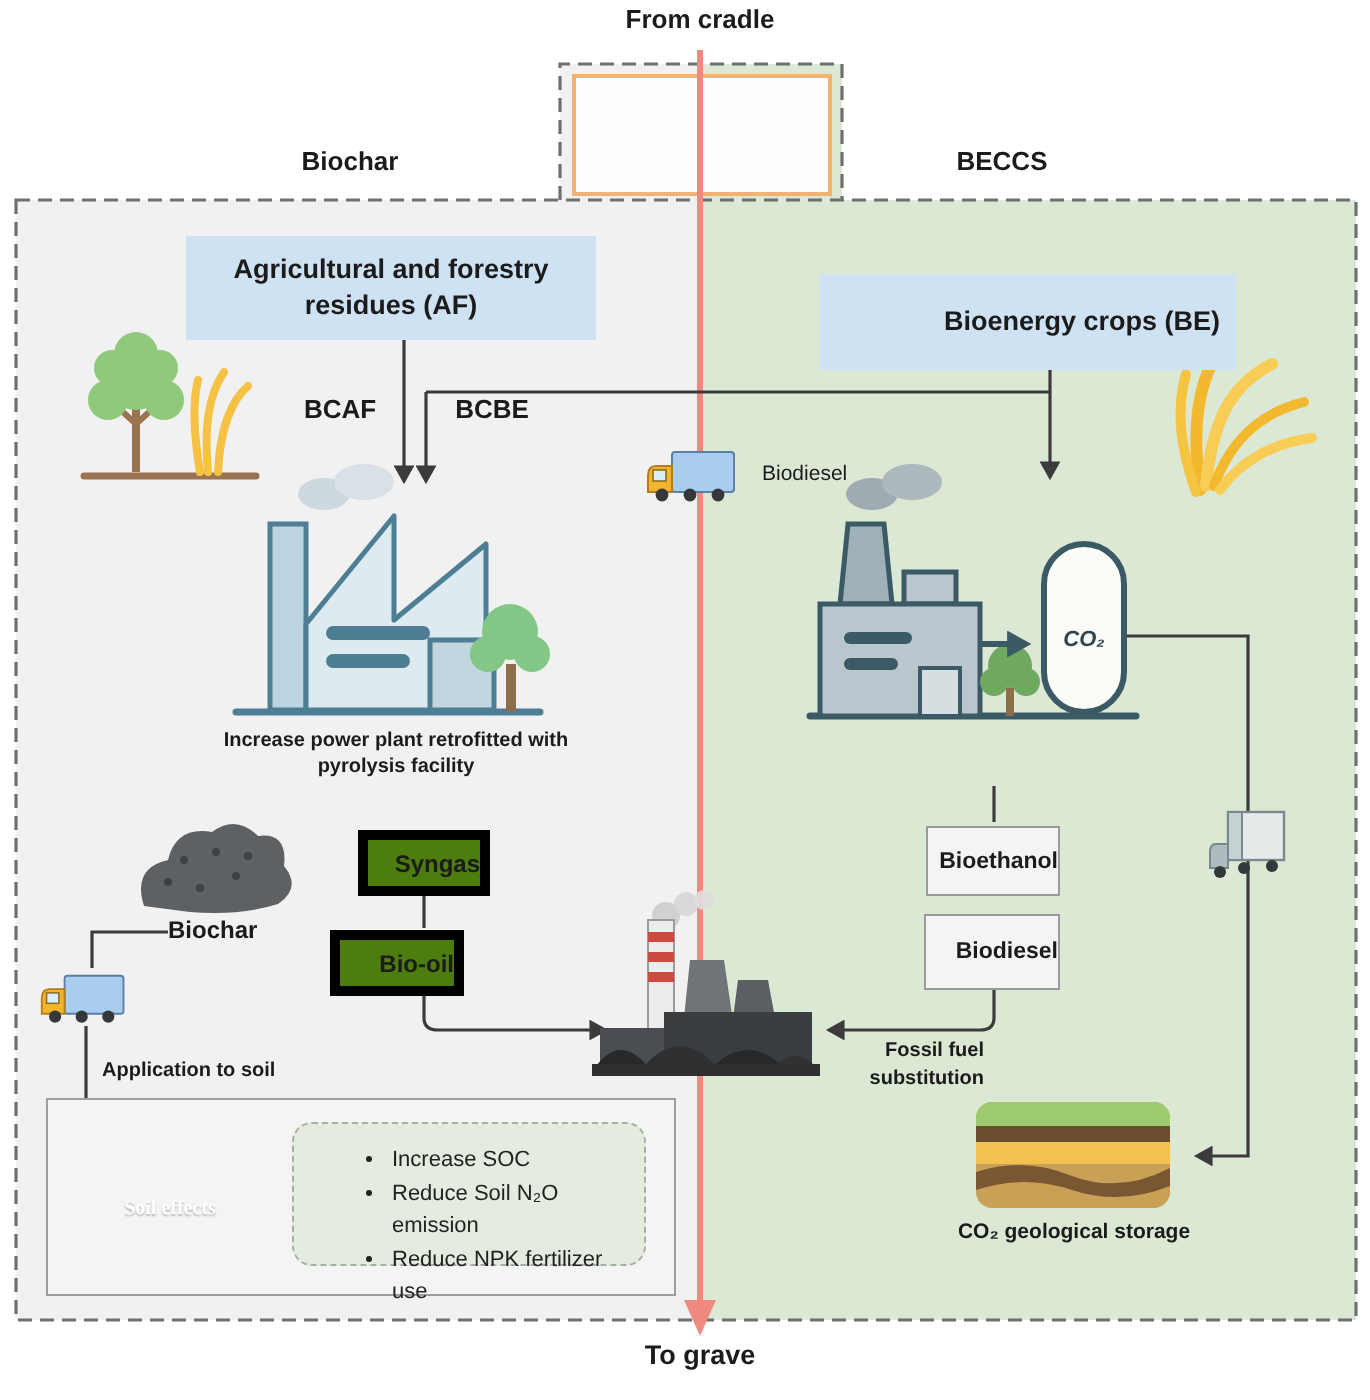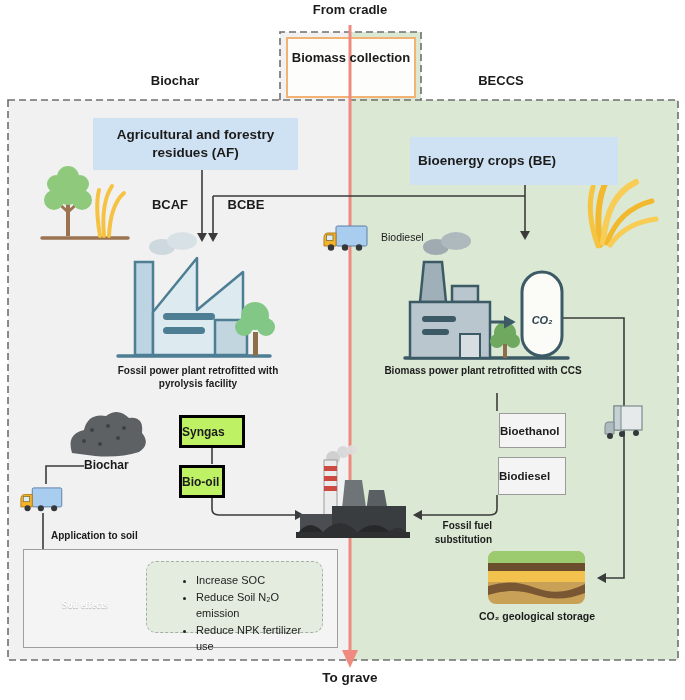--- a/index.html
+++ b/index.html
@@ -3,25 +3,25 @@
 <meta charset="utf-8">
 <style>
   html,body{margin:0;padding:0;background:#ffffff;}
   #stage{position:relative;width:685px;height:700px;background:#ffffff;overflow:hidden;
          font-family:"Liberation Sans","DejaVu Sans",sans-serif;color:#1b1b1b;}
   .panel{position:absolute;z-index:1;}
   .overlay{position:absolute;left:0;top:0;z-index:2;}
   .label{position:absolute;z-index:3;line-height:1.25;}
   .b{font-weight:bold;}
   .ctr{text-align:center;}
-  .box{position:absolute;z-index:3;display:flex;align-items:center;justify-content:flex-start;
+  .box{position:absolute;z-index:3;display:flex;align-items:center;justify-content:flex-end;
        text-align:center;box-sizing:border-box;}
   .bluebox{background:#cfe2f3;font-weight:bold;font-size:13.5px;line-height:1.3;}
-  .greenbox{background:#bef264;border:3px solid #000000;font-weight:bold;font-size:12px;}
-  .graybox{background:#f4f4f4;border:1px solid #9a9a9a;font-weight:bold;font-size:11.5px;margin-left:36px;}
+  .greenbox{background:#4d7c0f;border:5px solid #000000;font-weight:bold;font-size:12px;}
+  .graybox{background:#f4f4f4;border:1px solid #9a9a9a;font-weight:bold;font-size:11.5px;}
   .soilbox{position:absolute;z-index:2;background:#f4f4f5;border:1px solid #9e9e9e;box-sizing:border-box;}
   .bulletbox{position:absolute;z-index:3;background:#e3ecdf;border:1.5px dashed #a3b0a4;border-radius:10px;
              box-sizing:border-box;padding:10px 8px 6px 6px;}
   .bulletbox ul{margin:0;padding:0 0 0 22px;list-style:disc;}
   .bulletbox li{font-size:11px;line-height:1.5;color:#222;}
   .collection-text{font-size:13px;font-weight:bold;line-height:1.35;}
   .caption{font-size:10px;font-weight:bold;line-height:1.3;}
   .small-b{font-size:10px;font-weight:bold;}
   .co2tank{font-size:11px;font-weight:bold;font-style:italic;color:#2f4550;}
   .white-label{color:#ffffff;font-weight:bold;font-size:10px;text-shadow:0 1px 1px rgba(0,0,0,.25);font-family:Liberation Serif, serif;}
@@ -214,46 +214,44 @@
       <rect x="488" y="551" width="97" height="12" fill="#9ccb6f"></rect>
       <rect x="488" y="563" width="97" height="8" fill="#6b4e2e"></rect>
       <rect x="488" y="571" width="97" height="11" fill="#f2c14e"></rect>
       <path d="M488,586 Q512,578 536,588 Q560,597 585,584 L585,593 Q560,603 536,595 Q512,587 488,595 Z" fill="#7a5733"></path>
     </g>
   </svg>
 
   <div class="label b ctr" style="left:285px;top:2px;width:130px;font-size:13px;">From cradle</div>
   <div class="label b ctr" style="left:285px;top:670px;width:130px;font-size:13.5px;">To grave</div>
 
-  <div class="label collection-text ctr" style="left:289px;top:49px;width:124px;">Biomass collection</div>
 
   <div class="label b ctr" style="left:120px;top:73px;width:110px;font-size:13px;">Biochar</div>
   <div class="label b ctr" style="left:451px;top:73px;width:100px;font-size:13px;">BECCS</div>
 
   <div class="box bluebox" style="left:93px;top:118px;width:205px;height:52px;padding:2px 8px;">
     <span>Agricultural and forestry residues (AF)</span>
   </div>
   <div class="box bluebox" style="left:410px;top:118px;width:208px;height:48px;padding:2px 8px;margin-top:19px;">
     <span>Bioenergy crops (BE)</span>
   </div>
 
   <div class="label b ctr" style="left:144px;top:197px;width:52px;font-size:13px;">BCAF</div>
   <div class="label b ctr" style="left:219px;top:197px;width:54px;font-size:13px;">BCBE</div>
 
   <div class="label" style="left:381px;top:231px;width:70px;font-size:10.5px;">Biodiesel</div>
 
-  <div class="label caption ctr" style="left:98px;top:364px;width:200px;">Fossil power plant retrofitted with pyrolysis facility</div>
-  <div class="label caption ctr" style="left:384px;top:364px;width:198px;">Biomass power plant retrofitted with CCS</div>
+  <div class="label caption ctr" style="left:98px;top:364px;width:200px;">Increase power plant retrofitted with pyrolysis facility</div>
 
   <div class="label co2tank ctr" style="left:526px;top:314px;width:32px;">CO₂</div>
 
   <div class="box greenbox" style="left:179px;top:415px;width:66px;height:33px;">
     <span>Syngas</span>
   </div>
-  <div class="box greenbox" style="left:179px;top:465px;width:46px;height:33px;">
+  <div class="box greenbox" style="left:165px;top:465px;width:67px;height:33px;">
     <span>Bio-oil</span>
   </div>
 
   <div class="box graybox" style="left:463px;top:413px;width:67px;height:35px;">
     <span>Bioethanol</span>
   </div>
   <div class="box graybox" style="left:462px;top:457px;width:68px;height:38px;">
     <span>Biodiesel</span>
   </div>
 

